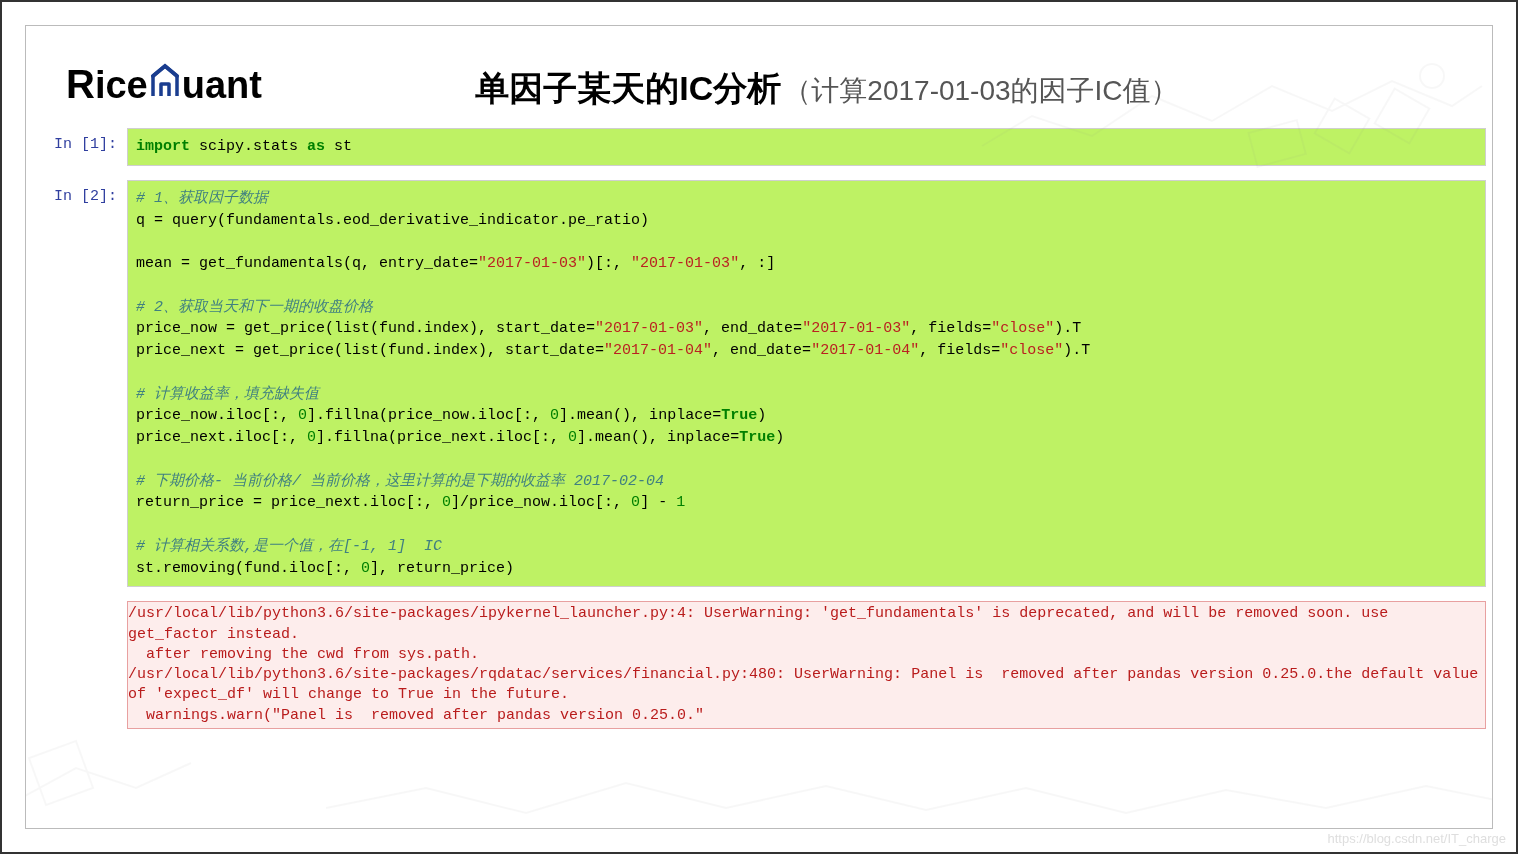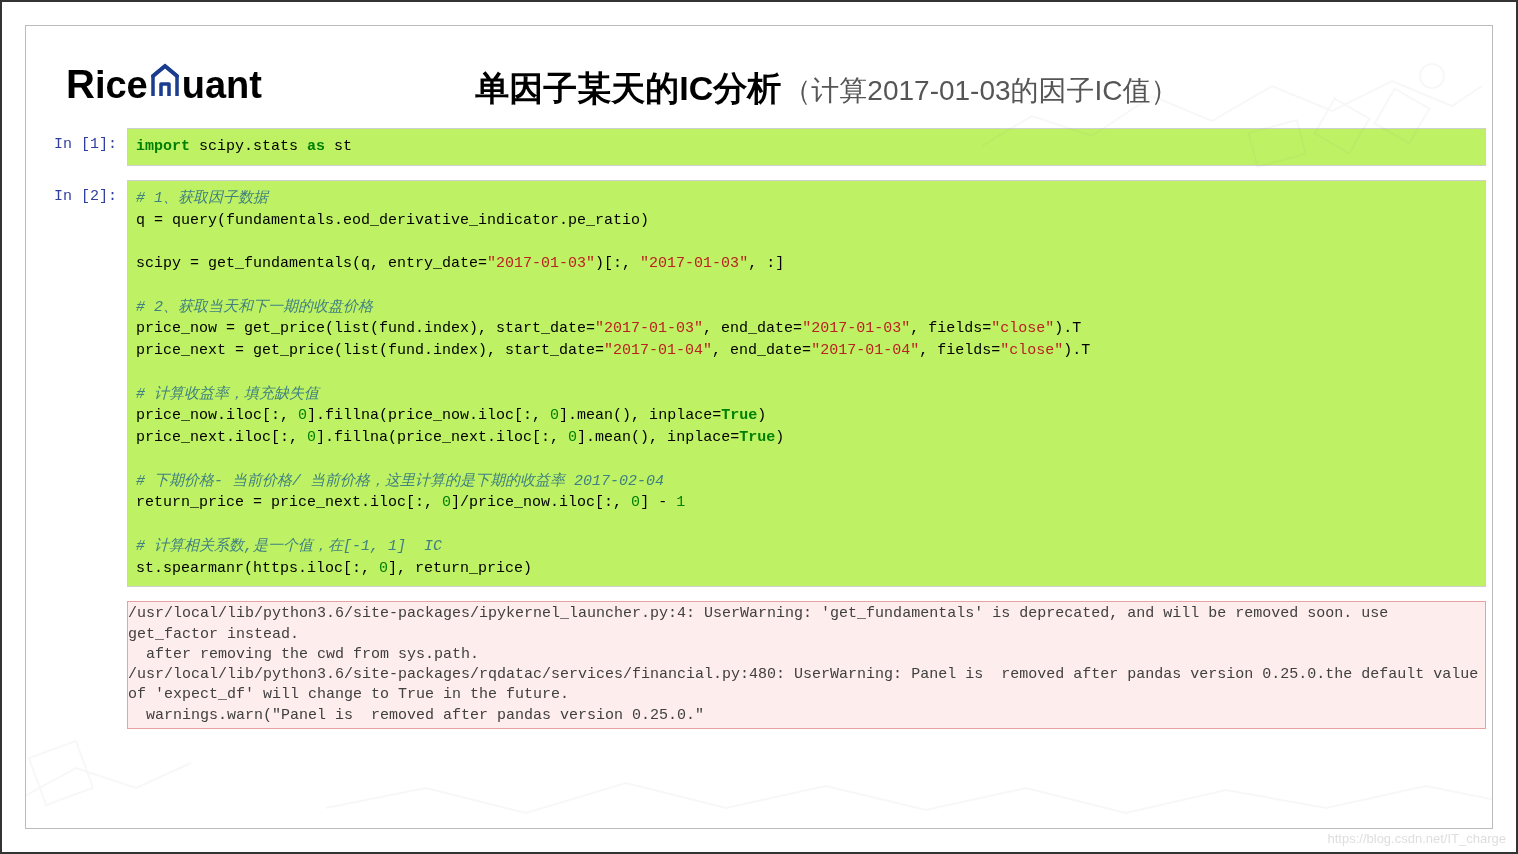--- a/index.html
+++ b/index.html
@@ -17,21 +17,21 @@
     .title-area { flex: 1; text-align: center; padding-top: 12px; margin-left: -60px; }
     .title-main { font-size: 34px; font-weight: 600; color: #000; font-family: "Microsoft YaHei", "SimHei", sans-serif; }
     .title-sub { font-size: 28px; font-weight: 400; color: #555; font-family: "Microsoft YaHei", Arial, sans-serif; margin-left: 2px; }
 
     .notebook { padding: 6px 6px 6px 6px; font-family: "Courier New", monospace; font-size: 15px; }
     .cell { display: flex; margin-bottom: 14px; }
     .prompt { width: 95px; min-width: 95px; text-align: right; padding: 8px 10px 0 0; color: #303F9F; font-family: "Courier New", monospace; font-size: 15px; }
     .prompt-out { color: #D84315; }
     .input-area { flex: 1; border: 1px solid #cfcfcf; background: #bef264; padding: 7px 8px; font-family: "Courier New", "SimSun", monospace; white-space: pre; line-height: 1.45; font-size: 15px; color: #000; overflow-x: auto; }
     .output-area { flex: 1; padding: 6px 8px; font-family: "Courier New", monospace; white-space: pre-wrap; line-height: 1.35; font-size: 15px; color: #000; }
-    .warn-box { border: 1px solid #e8a0a0; background: #fdedec; color: #404040; margin-bottom: 0; padding: 2px 0; }
+    .warn-box { border: 1px solid #e8a0a0; background: #fdedec; color: #b91c1c; margin-bottom: 0; padding: 2px 0; }
     
     .k-import { color: #008000; font-weight: bold; }
     .k-as { color: #008000; font-weight: bold; }
     .k-comment { color: #408080; font-style: italic; }
     .k-string { color: #BA2121; }
     .k-bool { color: #008000; font-weight: bold; }
     .k-num { color: #008000; }
 
     .bg-deco { position: absolute; pointer-events: none; opacity: 0.06; }
     .bg1 { top: 0; right: 0; width: 520px; height: 180px; }
@@ -86,35 +86,35 @@
     <div class="cell">
       <div class="prompt">In  [1]:</div>
       <div class="input-area"><span class="k-import">import</span><span> scipy.stats </span><span class="k-as">as</span><span> st</span></div>
     </div>
 
     <div class="cell">
       <div class="prompt">In  [2]:</div>
       <div class="input-area"><span class="k-comment"># 1、获取因子数据</span>
 <span>q = query(fundamentals.eod_derivative_indicator.pe_ratio)</span>
 
-<span>scipy = get_fundamentals(q, entry_date=</span><span class="k-string">"2017-01-03"</span><span>)[:, </span><span class="k-string">"2017-01-03"</span><span>, :]</span>
+<span>mean = get_fundamentals(q, entry_date=</span><span class="k-string">"2017-01-03"</span><span>)[:, </span><span class="k-string">"2017-01-03"</span><span>, :]</span>
 
 <span class="k-comment"># 2、获取当天和下一期的收盘价格</span>
 <span>price_now = get_price(list(fund.index), start_date=</span><span class="k-string">"2017-01-03"</span><span>, end_date=</span><span class="k-string">"2017-01-03"</span><span>, fields=</span><span class="k-string">"close"</span><span>).T</span>
 <span>price_next = get_price(list(fund.index), start_date=</span><span class="k-string">"2017-01-04"</span><span>, end_date=</span><span class="k-string">"2017-01-04"</span><span>, fields=</span><span class="k-string">"close"</span><span>).T</span>
 
 <span class="k-comment"># 计算收益率，填充缺失值</span>
 <span>price_now.iloc[:, </span><span class="k-num">0</span><span>].fillna(price_now.iloc[:, </span><span class="k-num">0</span><span>].mean(), inplace=</span><span class="k-bool">True</span><span>)</span>
 <span>price_next.iloc[:, </span><span class="k-num">0</span><span>].fillna(price_next.iloc[:, </span><span class="k-num">0</span><span>].mean(), inplace=</span><span class="k-bool">True</span><span>)</span>
 
 <span class="k-comment"># 下期价格- 当前价格/ 当前价格，这里计算的是下期的收益率 2017-02-04</span>
 <span>return_price = price_next.iloc[:, </span><span class="k-num">0</span><span>]/price_now.iloc[:, </span><span class="k-num">0</span><span>] - </span><span class="k-num">1</span>
 
 <span class="k-comment"># 计算相关系数,是一个值，在[-1, 1]  IC</span>
-<span>st.spearmanr(https.iloc[:, </span><span class="k-num">0</span><span>], return_price)</span></div>
+<span>st.removing(fund.iloc[:, </span><span class="k-num">0</span><span>], return_price)</span></div>
     </div>
 
     <div class="cell" style="margin-bottom:4px">
       <div class="prompt"></div>
       <div class="output-area warn-box">/usr/local/lib/python3.6/site-packages/ipykernel_launcher.py:4: UserWarning: 'get_fundamentals' is deprecated, and will be removed soon. use get_factor instead.
   after removing the cwd from sys.path.
 /usr/local/lib/python3.6/site-packages/rqdatac/services/financial.py:480: UserWarning: Panel is  removed after pandas version 0.25.0.the default value of 'expect_df' will change to True in the future.
   warnings.warn("Panel is  removed after pandas version 0.25.0."</div>
     </div>
 

